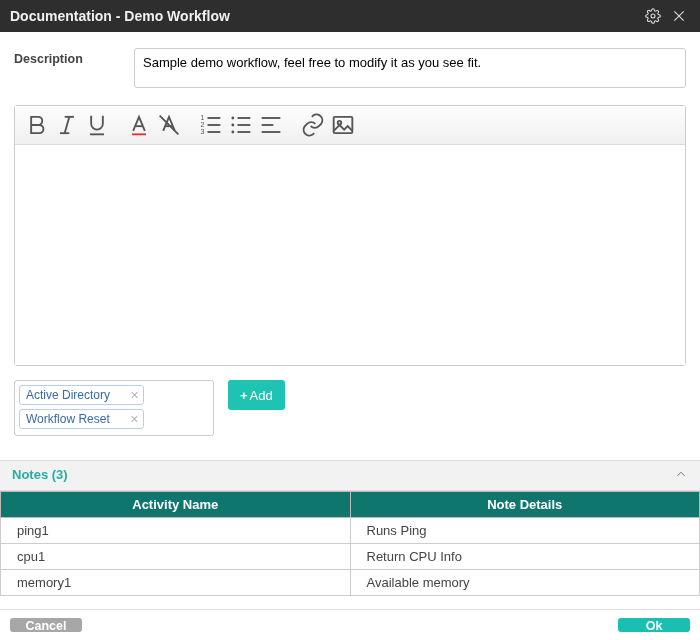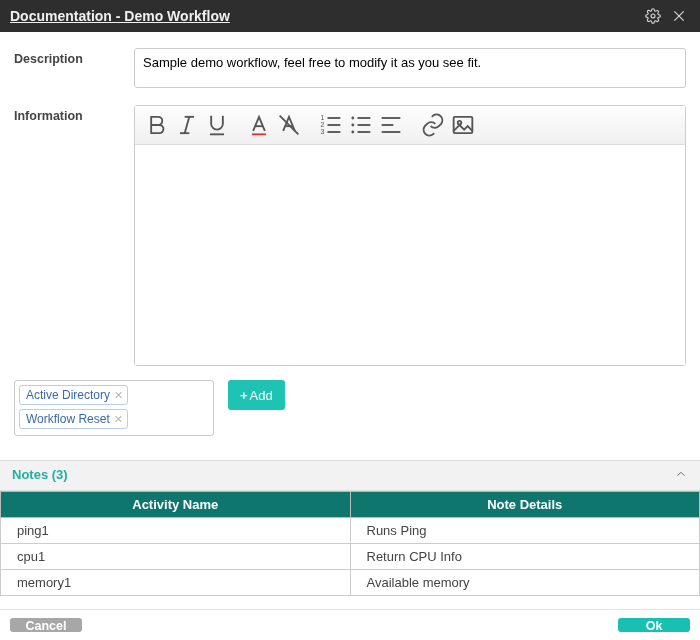--- a/index.html
+++ b/index.html
@@ -15,21 +15,21 @@
   .titlebar {
     background: #2e2e2e;
     color: #f0f0f0;
     height: 32px;
     display: flex;
     align-items: center;
     padding: 0 10px;
     font-weight: 700;
     font-size: 14px;
   }
-  .titlebar .title { flex: 1; text-decoration: underline; }
+  .titlebar .title { flex: 1; }
   .titlebar .tb-icon {
     width: 22px; height: 22px;
     display: flex; align-items: center; justify-content: center;
     color: #ddd; cursor: pointer; margin-left: 4px;
   }
   .titlebar .tb-icon svg { width: 16px; height: 16px; }
   .form-area {
     padding: 16px 14px 10px 14px;
   }
   .row { display: flex; margin-bottom: 14px; }
@@ -87,21 +87,21 @@
   }
   .tag-chip {
     border: 1px solid #b9cfe8;
     background: #fff;
     color: #3a6aa8;
     font-size: 12px;
     border-radius: 3px;
     padding: 2px 4px 2px 6px;
     display: inline-flex;
     align-items: center;
-    gap: 4px;
+    gap: 20px;
   }
   .tag-chip .remove {
     color: #b7b7b7;
     cursor: pointer;
     font-size: 11px;
     line-height: 1;
   }
   .add-btn {
     margin-left: 14px;
     background: #1fc3b4;
@@ -198,21 +198,20 @@
 <div class="form-area">
 
   <div class="row">
     <div class="label">Description</div>
     <div class="field">
       <textarea class="desc-input" style="">Sample demo workflow, feel free to modify it as you see fit.</textarea>
     </div>
   </div>
 
   <div class="row">
-    <div class="label">Information</div>
     <div class="field">
       <div class="rte">
         <div class="rte-toolbar">
           <span class="rte-btn">
               <svg viewBox="0 0 24 24">
                 <path d="M7 5h6a3.5 3.5 0 1 1 0 7H7zM7 12h7a3.5 3.5 0 1 1 0 7H7z"></path>
               </svg>
             </span>
           <span class="rte-btn">
               <svg viewBox="0 0 24 24">

